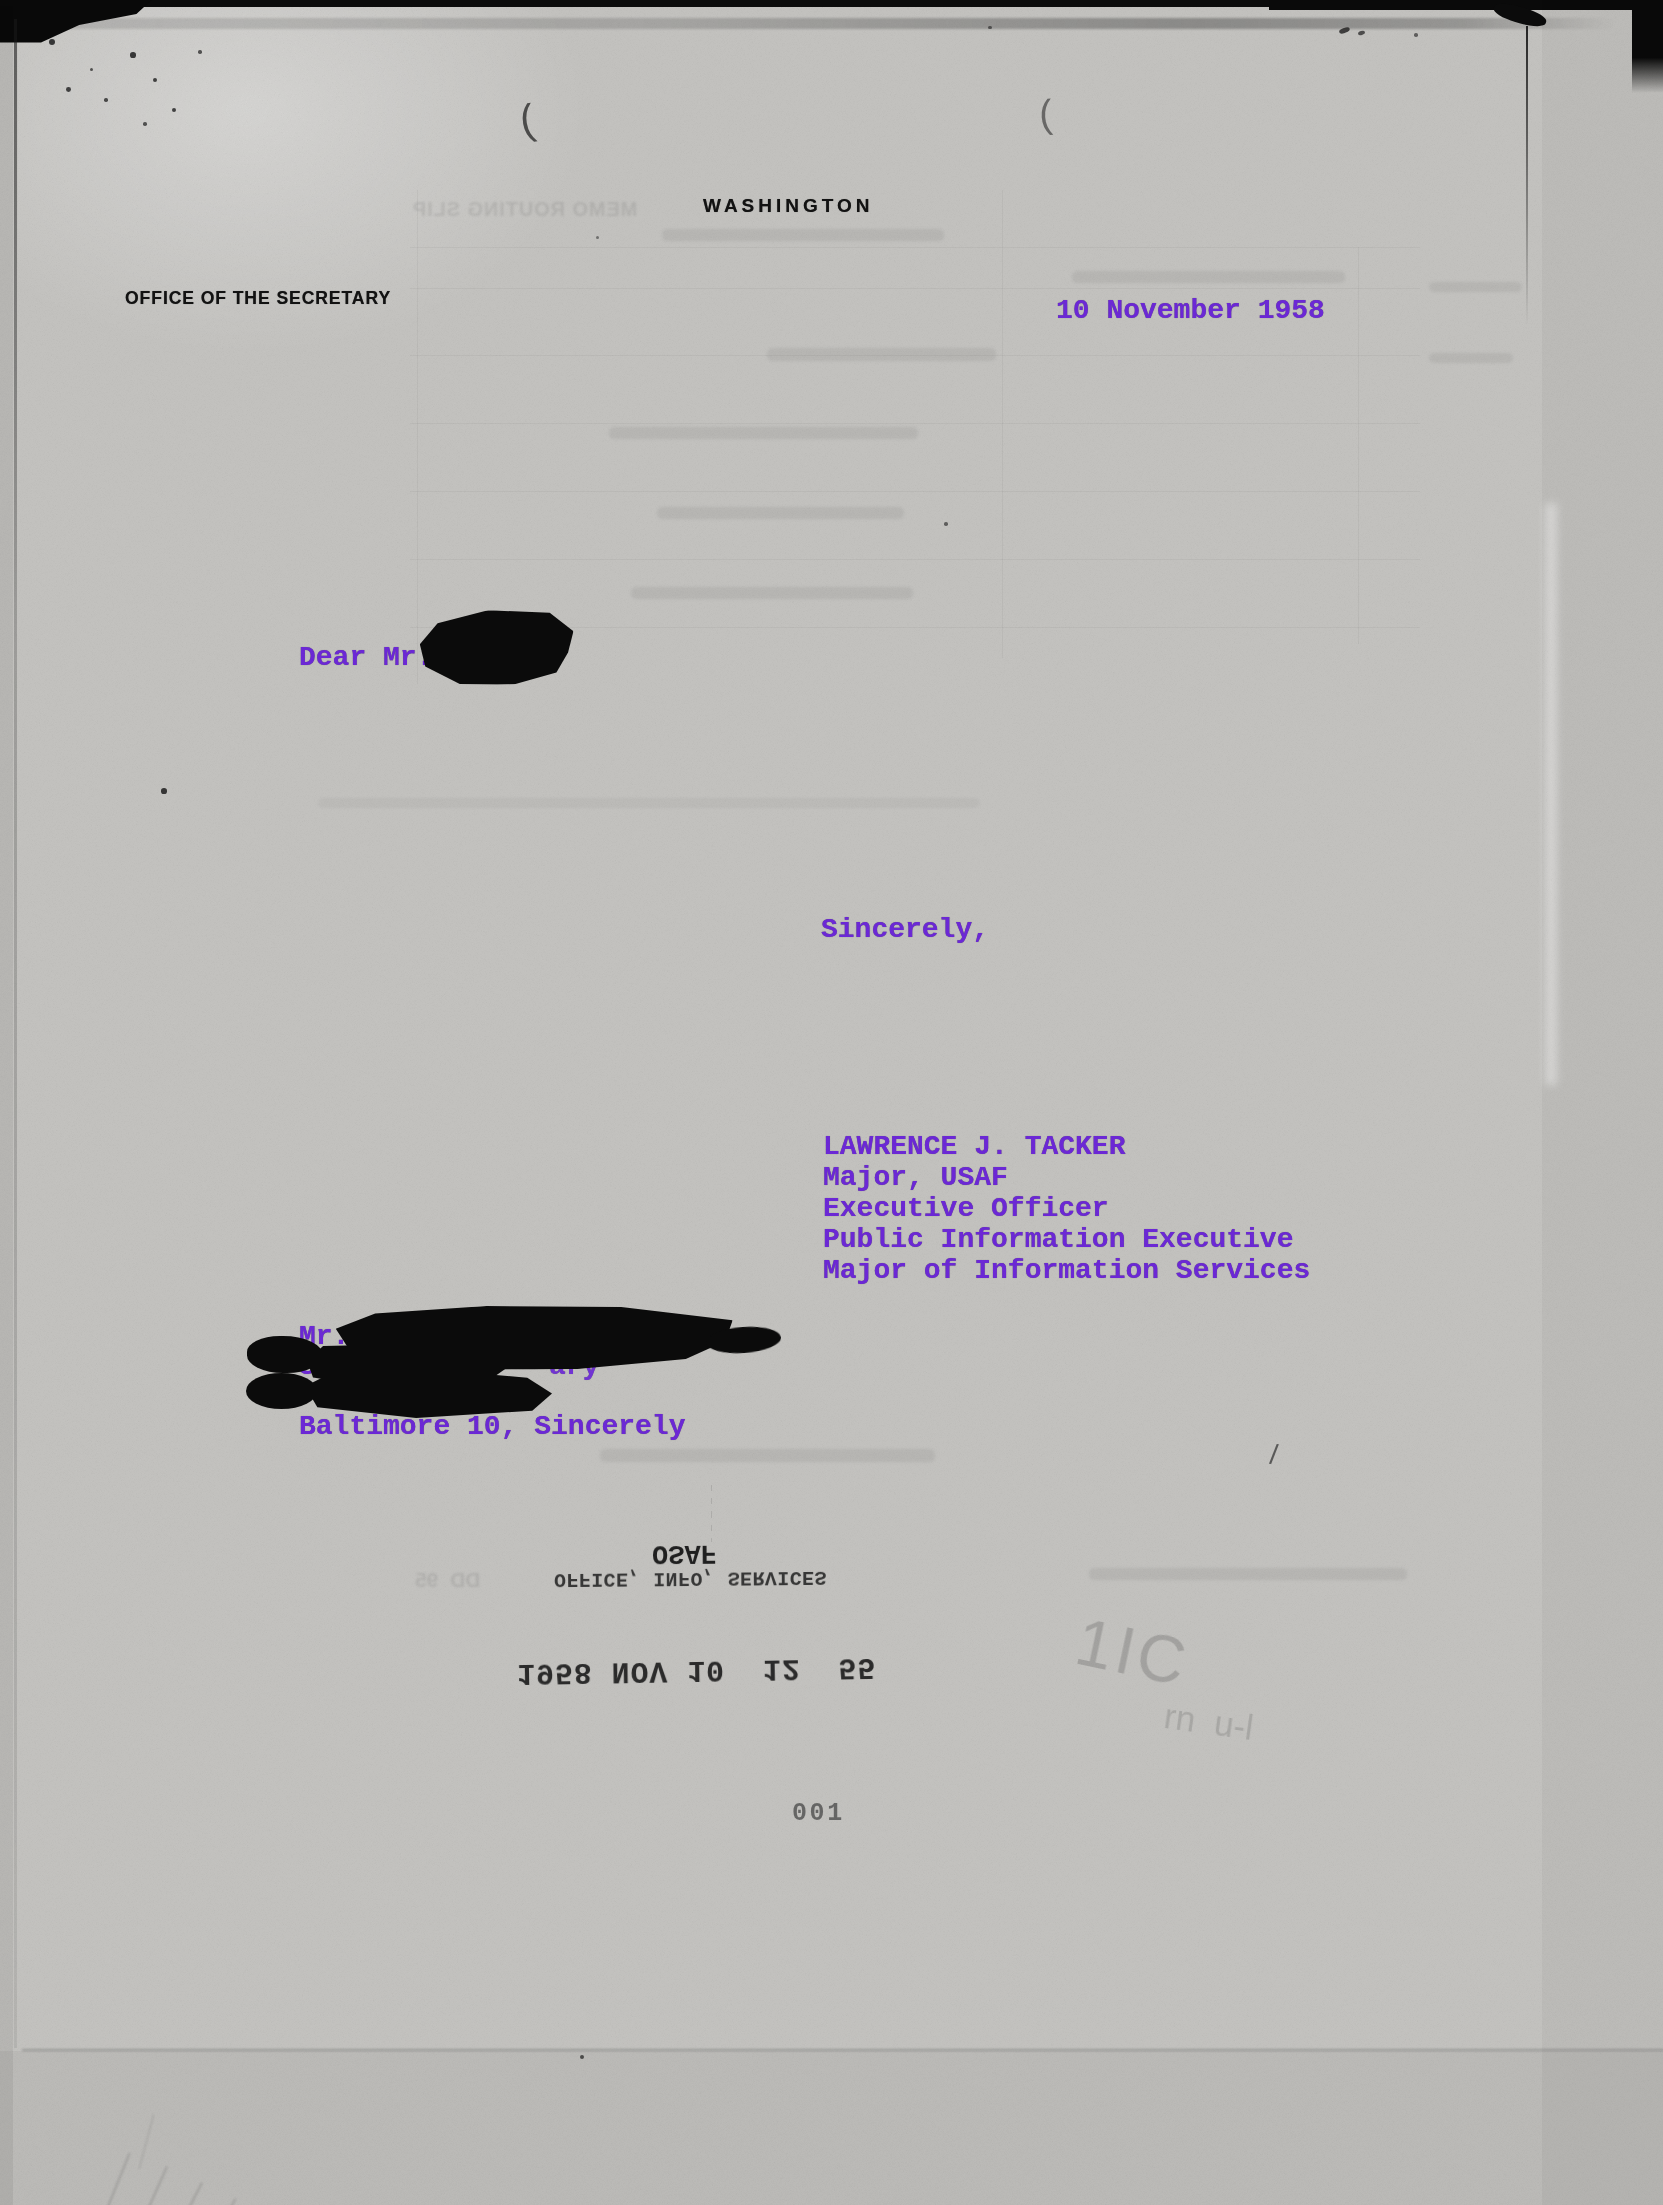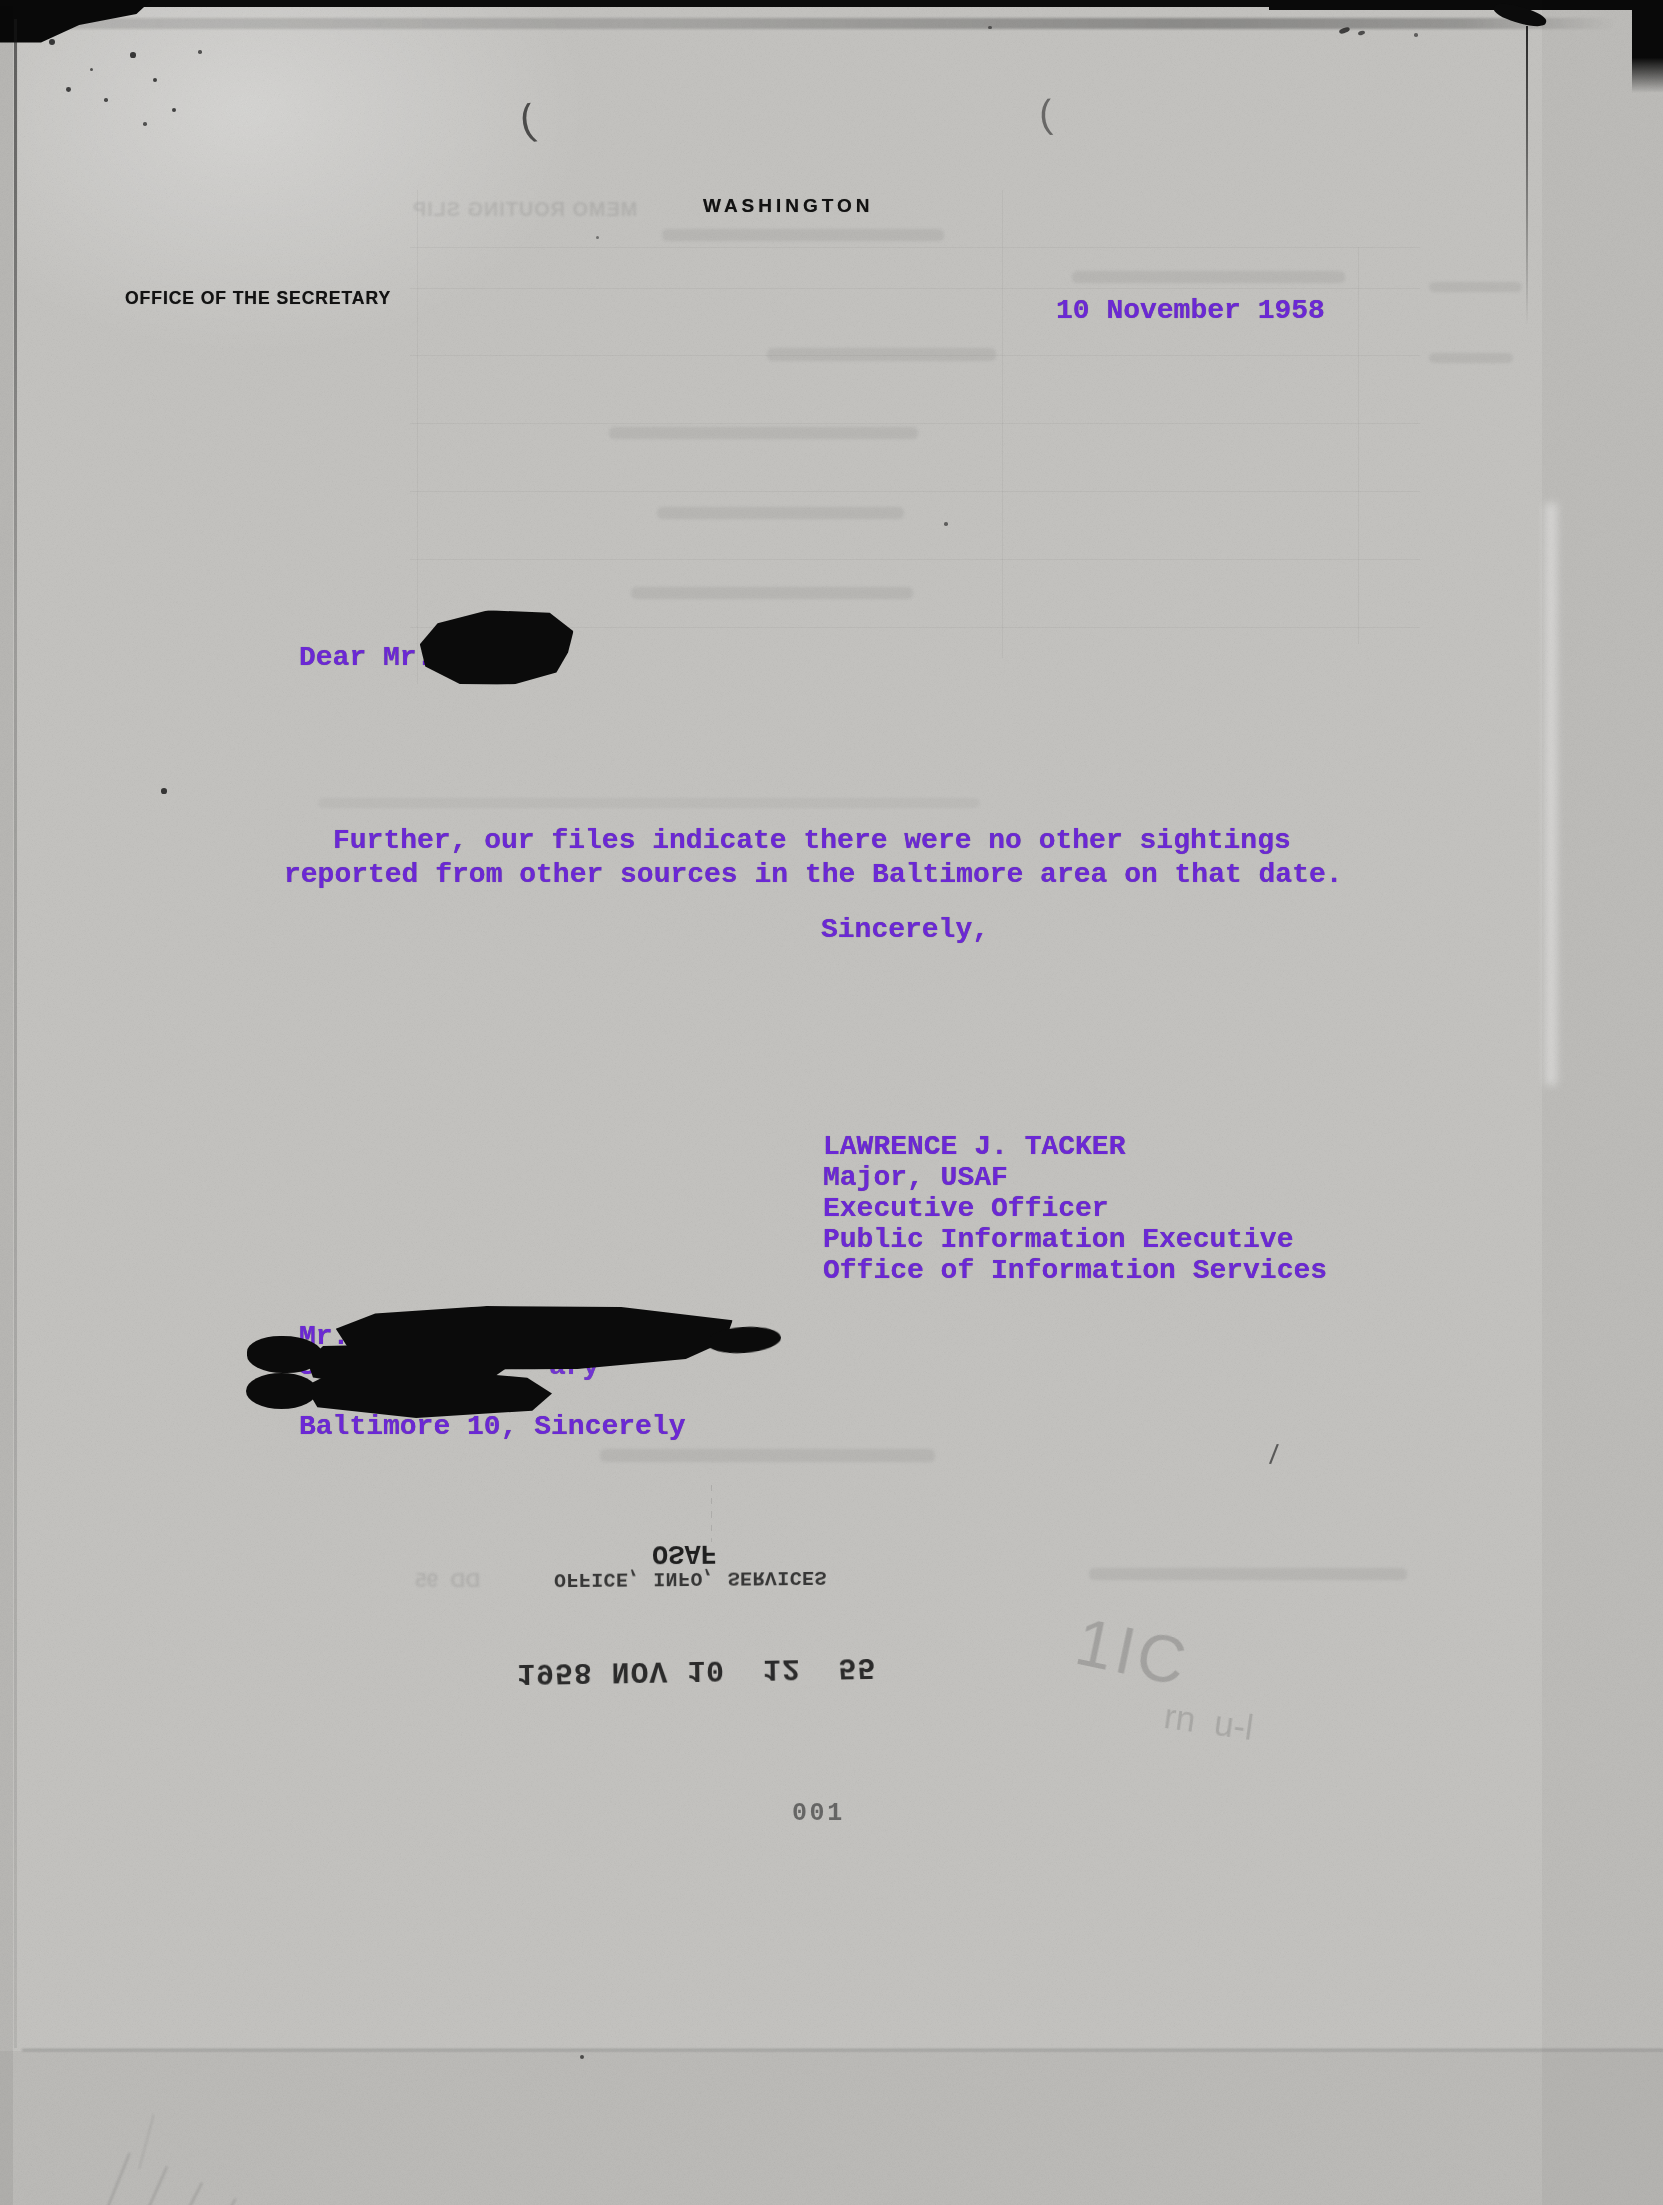--- a/index.html
+++ b/index.html
@@ -150,29 +150,27 @@
   <div class="gsm" style="left:600px;top:1449px;width:335px;height:13.2px"></div>
   <div class="gsm" style="left:1089px;top:1568px;width:318px;height:11.5px"></div>
   <div class="ghost g-footer">DD  95</div>
   <div class="fold-dots"></div>
 
   <div class="lh wash">WASHINGTON</div>
   <div class="lh osec">OFFICE OF THE SECRETARY</div>
 
   <div class="type date">10 November 1958</div>
   <div class="type dear">Dear Mr.</div>
-  <div class="type para p2">Further, our files indicate there were no other sightings
-reported from other sources in the Baltimore area on that date.</div>
   <div class="type closing">Sincerely,</div>
   <div class="type sig">
     <div>LAWRENCE J. TACKER</div>
     <div>Major, USAF</div>
     <div>Executive Officer</div>
     <div>Public Information Executive</div>
-    <div>Office of Information Services</div>
+    <div>Major of Information Services</div>
   </div>
 
   <div class="type addr a1">Mr.</div>
   <div class="type addr a2">S</div>
   <div class="type addr a2frag">ary</div>
   <div class="type addr a4">Baltimore 10, Sincerely</div>
 
   <div class="blot b-sal"></div>
   <div class="blot b-a"></div>
   <div class="blot b-a-tail"></div>

